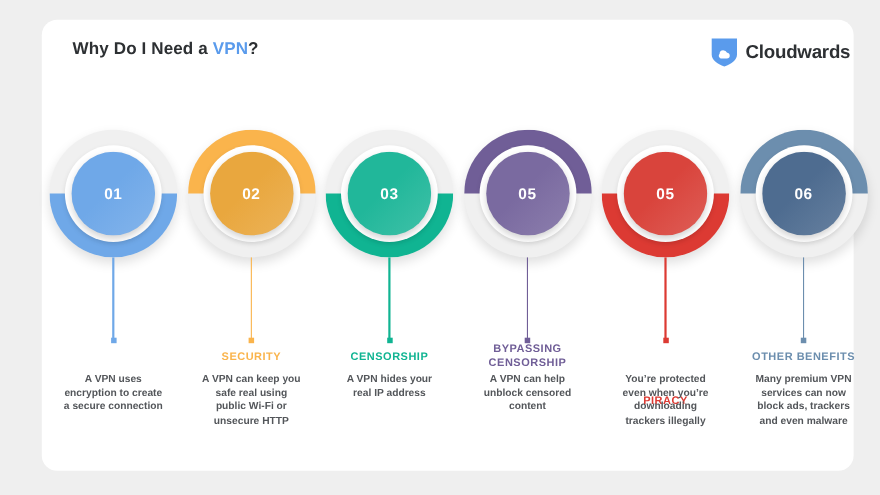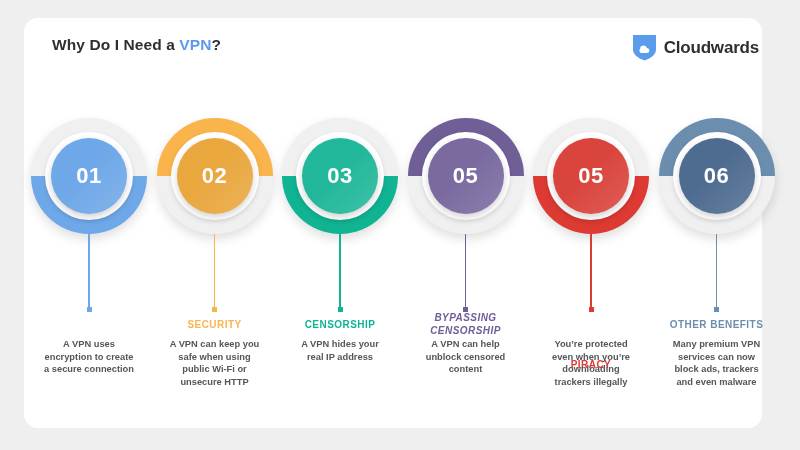--- a/index.html
+++ b/index.html
@@ -16,21 +16,21 @@
 
   #canvas {
     position: relative;
     width: 800px;
     height: 450px;
   }
 
   
   .card {
     position: absolute;
-    left: 24px;
+    left: 38px;
     top: 18px;
     width: 738px;
     height: 410px;
     background: #ffffff;
     border-radius: 14px;
   }
 
   
   .header {
     position: absolute;
@@ -142,21 +142,21 @@
   
   .disc {
     position: absolute;
     left: 20px; top: 20px;
     width: 76px; height: 76px;
     border-radius: 50%;
     display: flex;
     align-items: center;
     justify-content: center;
     color: #ffffff;
-    font-size: 22px;
+    font-size: 14px;
     font-weight: bold;
     letter-spacing: .5px;
     box-shadow: 0 3px 7px rgba(0,0,0,.18);
   }
 
   
   .connector {
     position: absolute;
     left: 50%;
     top: 216px;
@@ -247,21 +247,21 @@
             </div>
             <div class="ring-gap"></div>
             <div class="disc" style="background: linear-gradient(135deg, rgb(233, 167, 62) 0%, rgb(233, 167, 62) 45%, rgba(255, 255, 255, 0.14) 100%), rgb(233, 167, 62);">
               <span>02</span>
             </div>
           </div>
           <div class="connector" style="background: rgb(250, 180, 76);"></div>
           <div class="conn-dot" style="background: rgb(250, 180, 76);"></div>
           <div class="cap one-line" style="color: rgb(250, 180, 76); white-space: pre-line;">SECURITY</div>
           <div class="body-text one-line">A VPN can keep you
-safe when using
+safe real using
 public Wi-Fi or
 unsecure HTTP</div>
         </div>
         <div class="step" style="left: 253px;">
           <div class="circle-wrap">
             <div class="ring-base"></div>
             <div class="ring-half bottom">
               <i style="background: rgb(16, 180, 146);"></i>
             </div>
             <div class="ring-gap"></div>
@@ -281,21 +281,21 @@
             <div class="ring-half top">
               <i style="background: rgb(112, 94, 151);"></i>
             </div>
             <div class="ring-gap"></div>
             <div class="disc" style="background: linear-gradient(135deg, rgb(122, 106, 160) 0%, rgb(122, 106, 160) 45%, rgba(255, 255, 255, 0.14) 100%), rgb(122, 106, 160);">
               <span>05</span>
             </div>
           </div>
           <div class="connector" style="background: rgb(112, 94, 151);"></div>
           <div class="conn-dot" style="background: rgb(112, 94, 151);"></div>
-          <div class="cap two-line" style="color: rgb(112, 94, 151); white-space: pre-line; font-style: italic;">BYPASSING
+          <div class="cap two-line" style="color: rgb(112, 94, 151); white-space: pre-line;">BYPASSING
 CENSORSHIP</div>
           <div class="body-text two-line">A VPN can help
 unblock censored
 content</div>
         </div>
         <div class="step" style="left: 504px;">
           <div class="circle-wrap">
             <div class="ring-base"></div>
             <div class="ring-half bottom">
               <i style="background: rgb(220, 58, 51);"></i>

